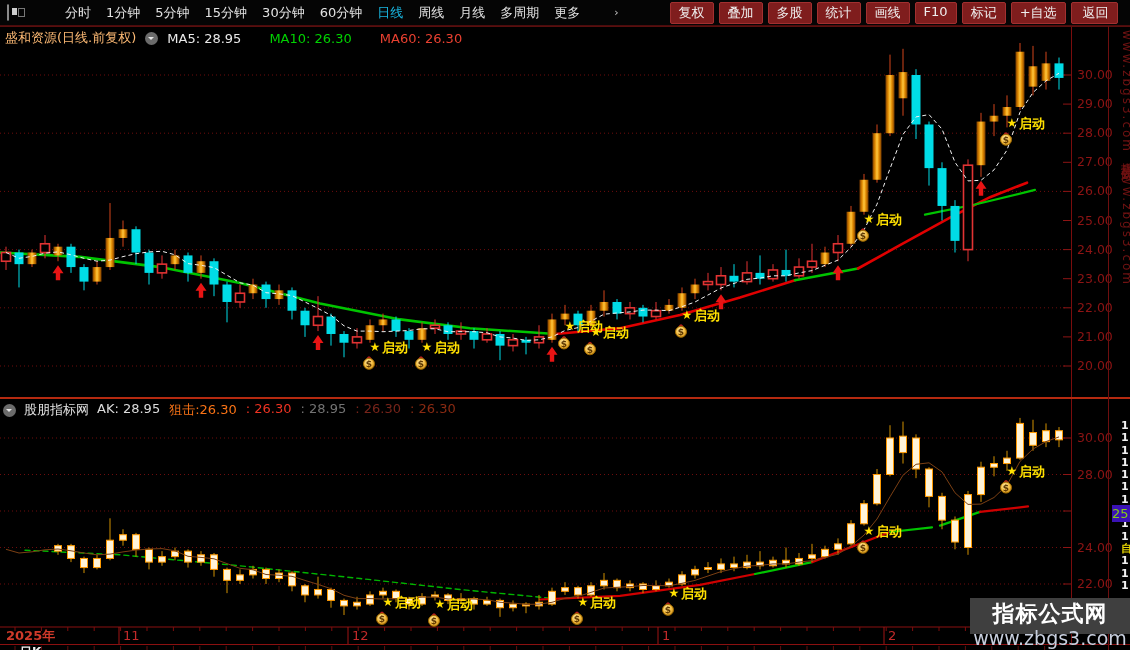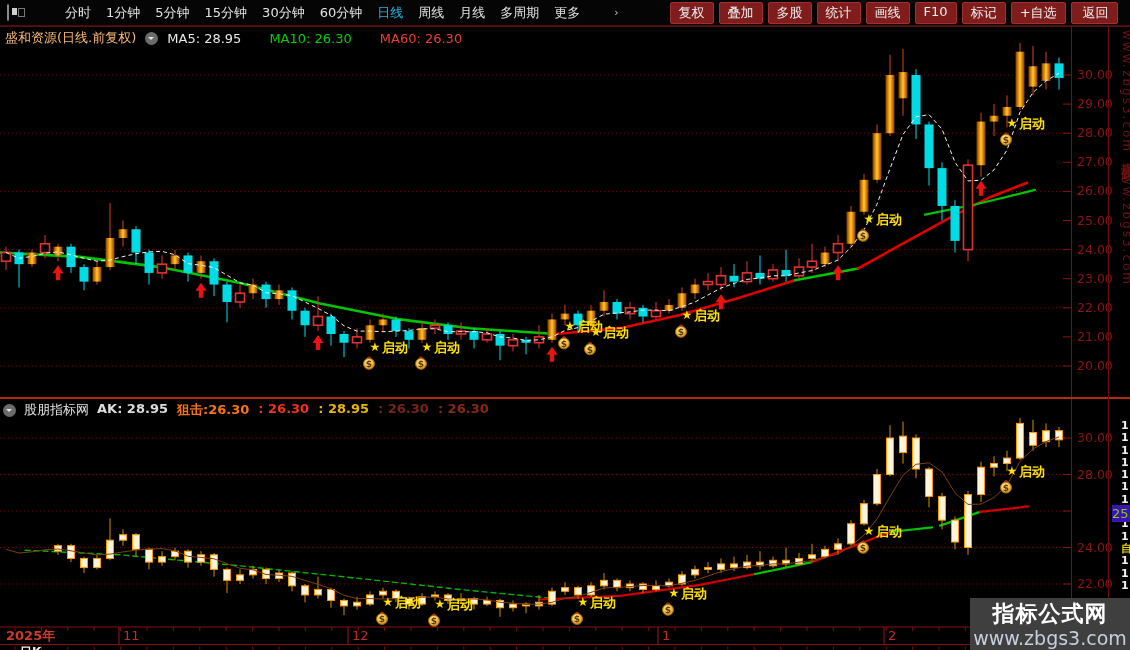--- a/index.html
+++ b/index.html
@@ -28,21 +28,21 @@
   
   .ptag{position:absolute;left:1072px;top:505px;width:47px;height:17px;background:#3a12b5;color:#84cc16;
     font-size:13px;line-height:17px;text-align:left;padding-left:0;z-index:25;margin-left:40px;}
   
   .sidebar{position:absolute;left:1108px;top:0;width:22px;height:650px;border-left:1px solid #6e0f0f;z-index:15;overflow:hidden;}
   .sb-vert{position:absolute;left:9px;top:30px;height:375px;writing-mode:vertical-rl;color:#701212;
     font-size:12px;letter-spacing:2px;overflow:hidden;}
   .sb-col{position:absolute;left:12px;top:420px;color:#f0f0f0;font-size:11px;font-weight:bold;line-height:12.3px;}
   .sb-auto{color:#e6d400;}
   
-  .wm{position:absolute;left:970px;top:598px;width:160px;height:52px;background:#3f3f3f;z-index:40;
+  .wm{position:absolute;left:970px;top:598px;width:160px;height:36px;background:#3f3f3f;z-index:40;
     text-align:center;color:#fff;}
   .wm .l1{font-size:22px;font-weight:bold;letter-spacing:1px;margin-top:1px;}
   .wm .l2{font-size:19px;color:#c7cedd;margin-top:-2px;}
   
   .sliver{position:absolute;left:20px;top:644px;width:120px;height:6px;overflow:hidden;z-index:12;
     color:#efefef;font-size:12px;font-weight:bold;}
 </style>
 </head>
 <body>
 
@@ -684,25 +684,25 @@
     <span id="ma-row" style="display:flex;gap:28px;">
         <span style="color: rgb(232, 232, 232);">MA5: 28.95</span>
         <span style="color: rgb(0, 210, 0);">MA10: 26.30</span>
         <span style="color: rgb(232, 64, 48);">MA60: 26.30</span>
       </span>
   </div>
 
   <div class="hdr" style="left:3px;top:401px;gap:8px;">
     <span class="circ"></span>
     <span style="color:#e0e0e0;">股朋指标网</span>
-    <span id="ind-row" style="display:flex;gap:9px;font-weight:bold;">
+    <span id="ind-row" style="display:flex;gap:9px;">
         <span style="color: rgb(220, 220, 220);">AK: 28.95</span>
         <span style="color: #f97316;">狙击:26.30</span>
         <span style="color: rgb(238, 51, 34);">: 26.30</span>
-        <span style="color: #eab308;">: 28.95</span>
+        <span style="color: #737373;">: 28.95</span>
         <span style="color: rgb(119, 36, 26);">: 26.30</span>
         <span style="color: rgb(138, 42, 18);">: 26.30</span>
       </span>
   </div>
 
   <div class="ptag">25.31</div>
 
   <div class="sidebar">
     <div class="sb-vert">www.zbgs3.com指标公式网www.zbgs3.com</div>
     <div class="sb-col" id="sb-col">

